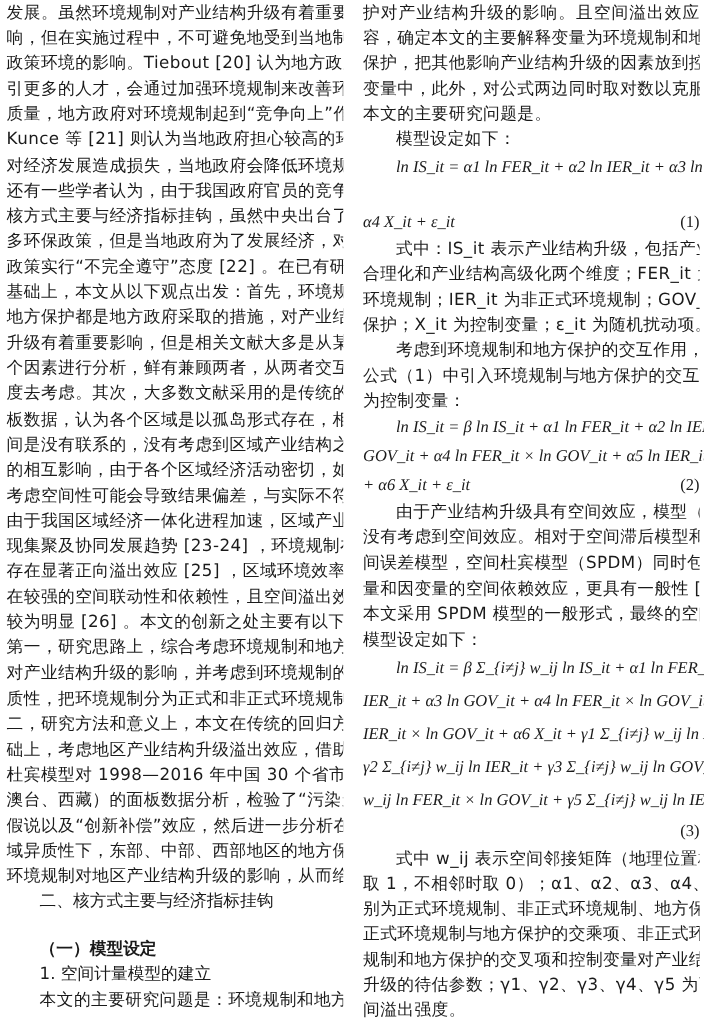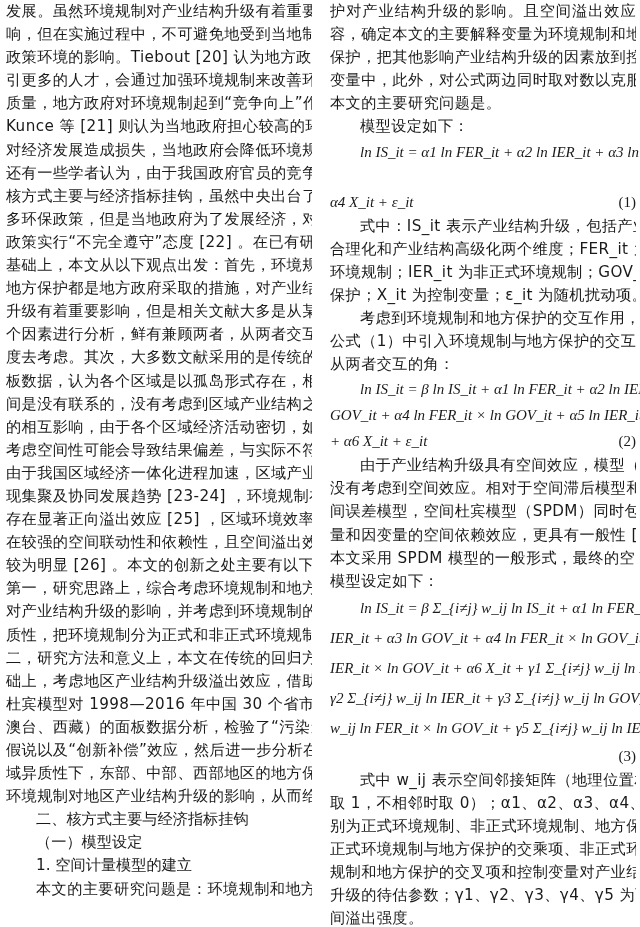--- a/index.html
+++ b/index.html
@@ -6,21 +6,21 @@
   body { width: 640px; height: 927px; overflow: hidden; position: relative;
          font-family: "DejaVu Sans", sans-serif; color: #1a1a1a; }
   .col { position: absolute; top: 0; width: 306px; }
   .col-left { left: 6px; }
   .col-right { left: 330px; width: 306px; }
   .p { font-size: 15.2px; line-height: 23.1px; text-align: justify; margin: 0; letter-spacing: 0.4px; }
   .line { display: block; white-space: nowrap; text-align: justify; text-align-last: justify; height: 23.1px; overflow: hidden; }
   .line.last { text-align-last: left; }
   .indent { padding-left: 30px; }
   .heading { font-size: 15.2px; line-height: 23.1px; padding-left: 30px; }
-  .heading.bold { font-weight: normal; }
+  .heading.bold { font-weight: bold; margin-top: 20px; }
   .eq-line { display: block; white-space: nowrap; height: 26px; line-height: 26px; font-family: "Liberation Serif", serif; font-style: italic; font-size: 15px; text-align: justify; text-align-last: justify; }
   .eq-line.left { text-align-last: left; }
   .eq-line.right { text-align: right; text-align-last: right; font-style: normal; }
   .eq-num { float: right; font-style: normal; }
 </style>
 </head>
 <body>
 
 <div class="col col-left">
   <div class="p">
@@ -90,21 +90,21 @@
   </div>
   <div class="p">
     <span class="line indent">式中：IS_it 表示产业结构升级，包括产业结构</span>
     <span class="line">合理化和产业结构高级化两个维度；FER_it 为正式</span>
     <span class="line">环境规制；IER_it 为非正式环境规制；GOV_it 为地方</span>
     <span class="line last">保护；X_it 为控制变量；ε_it 为随机扰动项。</span>
   </div>
   <div class="p">
     <span class="line indent">考虑到环境规制和地方保护的交互作用，在</span>
     <span class="line">公式（1）中引入环境规制与地方保护的交互项，模</span>
-    <span class="line last">从两者交互的角：</span>
+    <span class="line last">为控制变量：</span>
   </div>
   <div>
     <span class="eq-line" style="padding-left:30px;">ln IS_it = β ln IS_it + α1 ln FER_it + α2 ln IER_it + α3 ln</span>
     <span class="eq-line">GOV_it + α4 ln FER_it × ln GOV_it + α5 ln IER_it × ln GOV_it</span>
     <span class="eq-line left">
       <span>+ α6 X_it + ε_it</span>
       <span class="eq-num">(2)</span>
     </span>
   </div>
   <div class="p">

